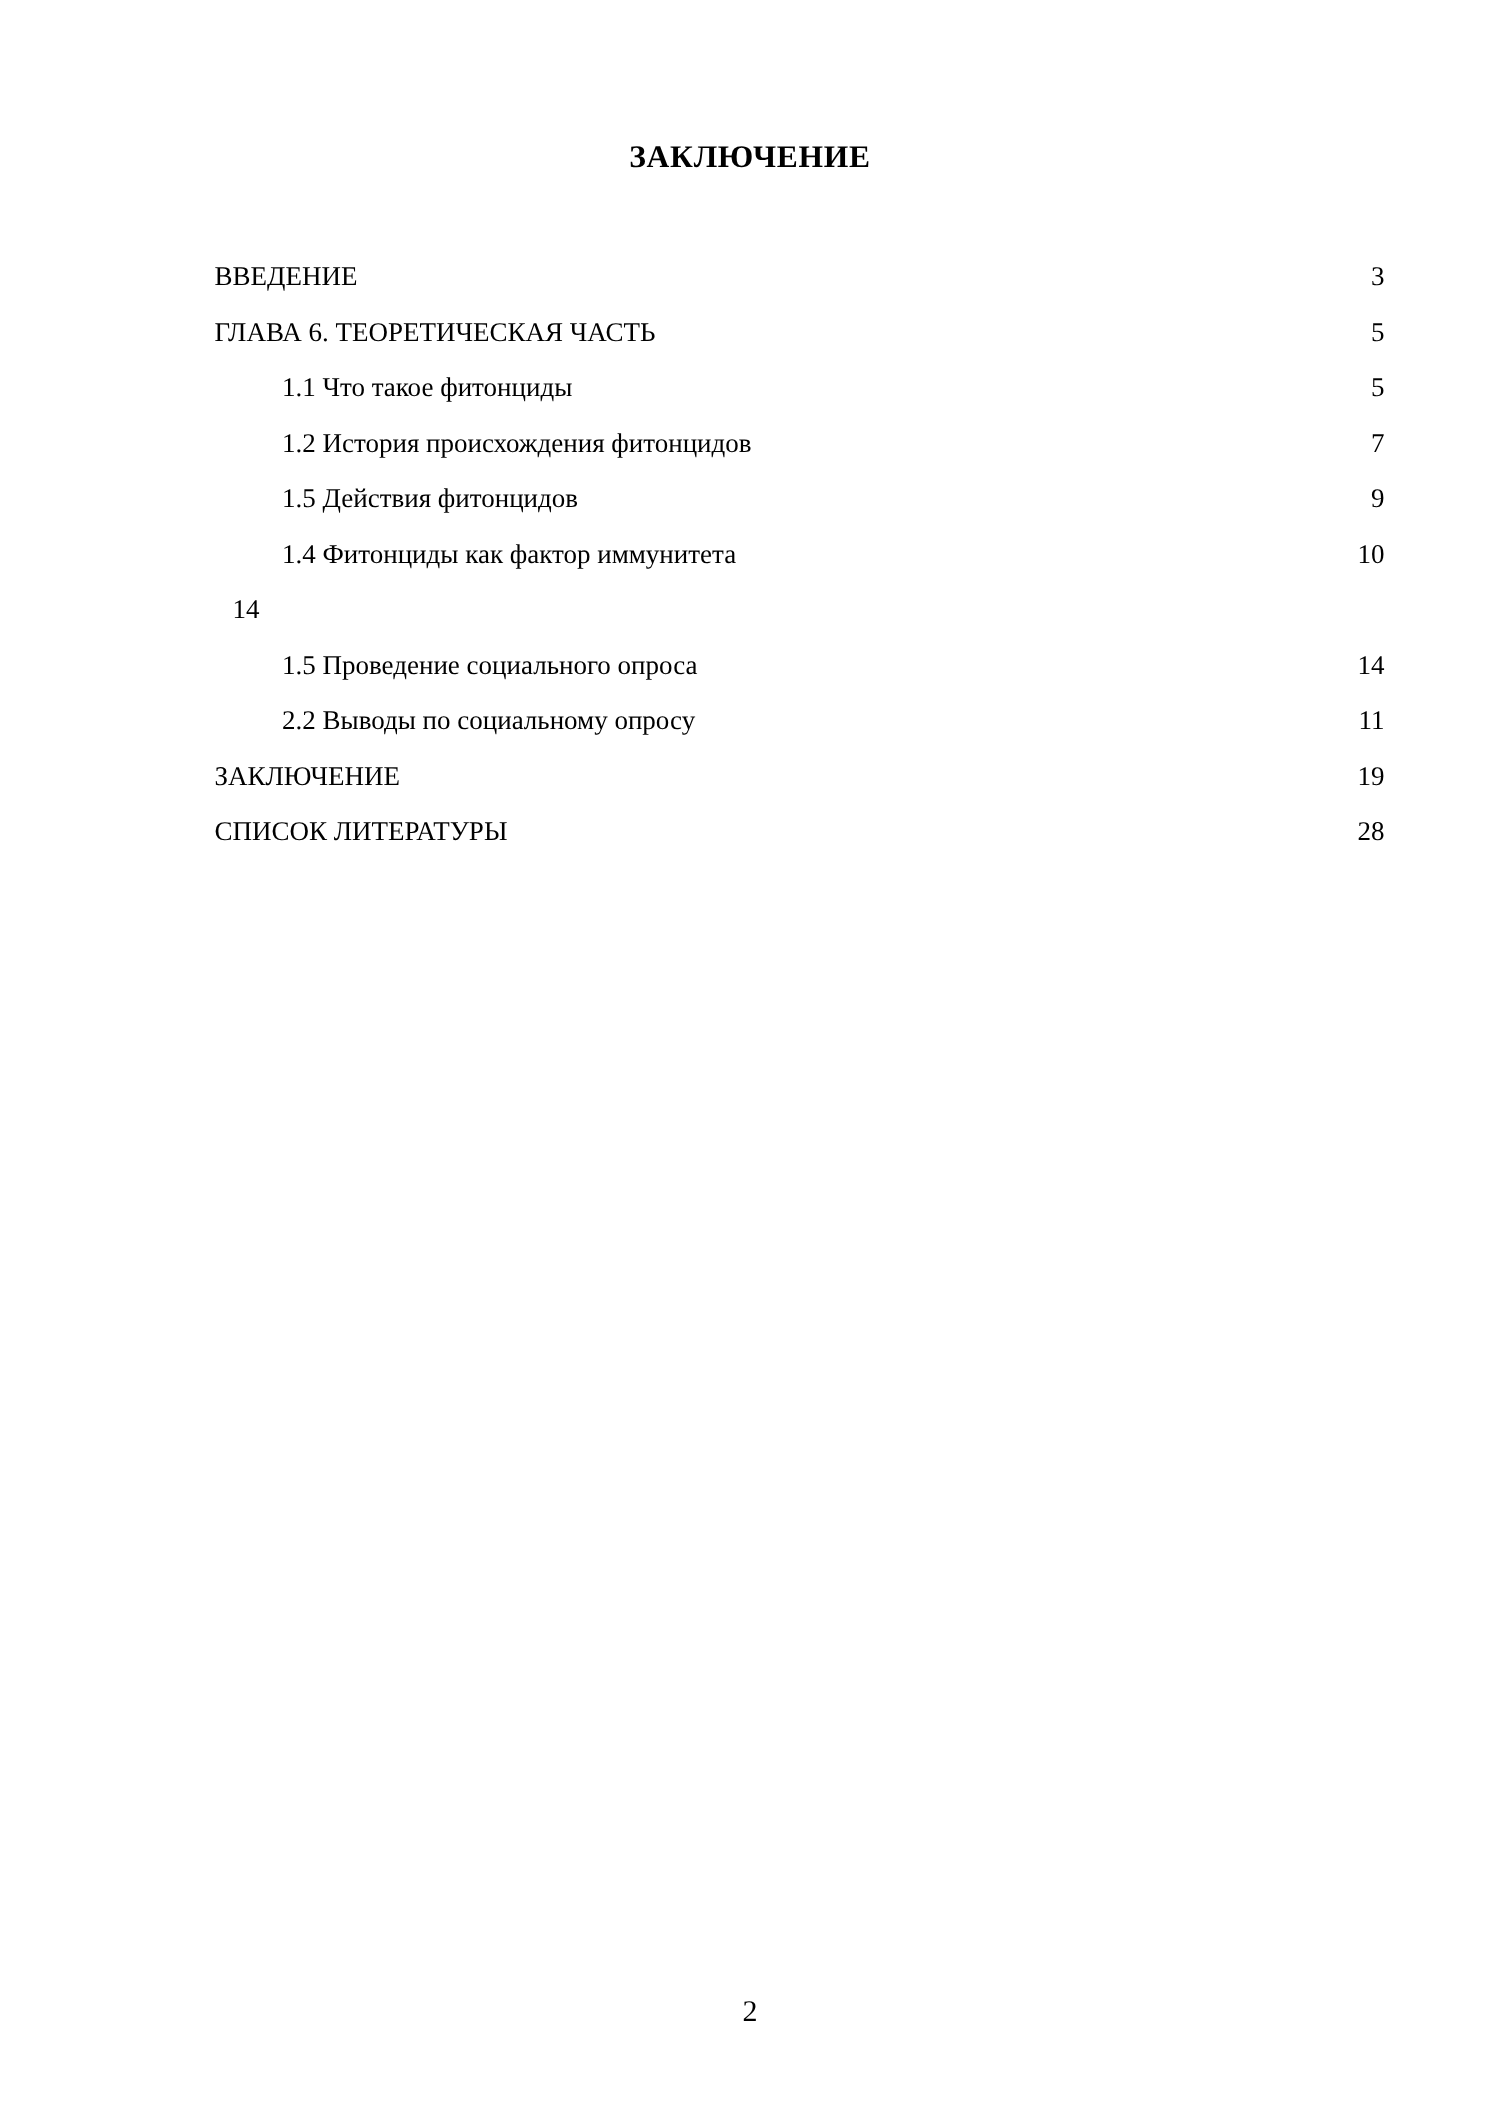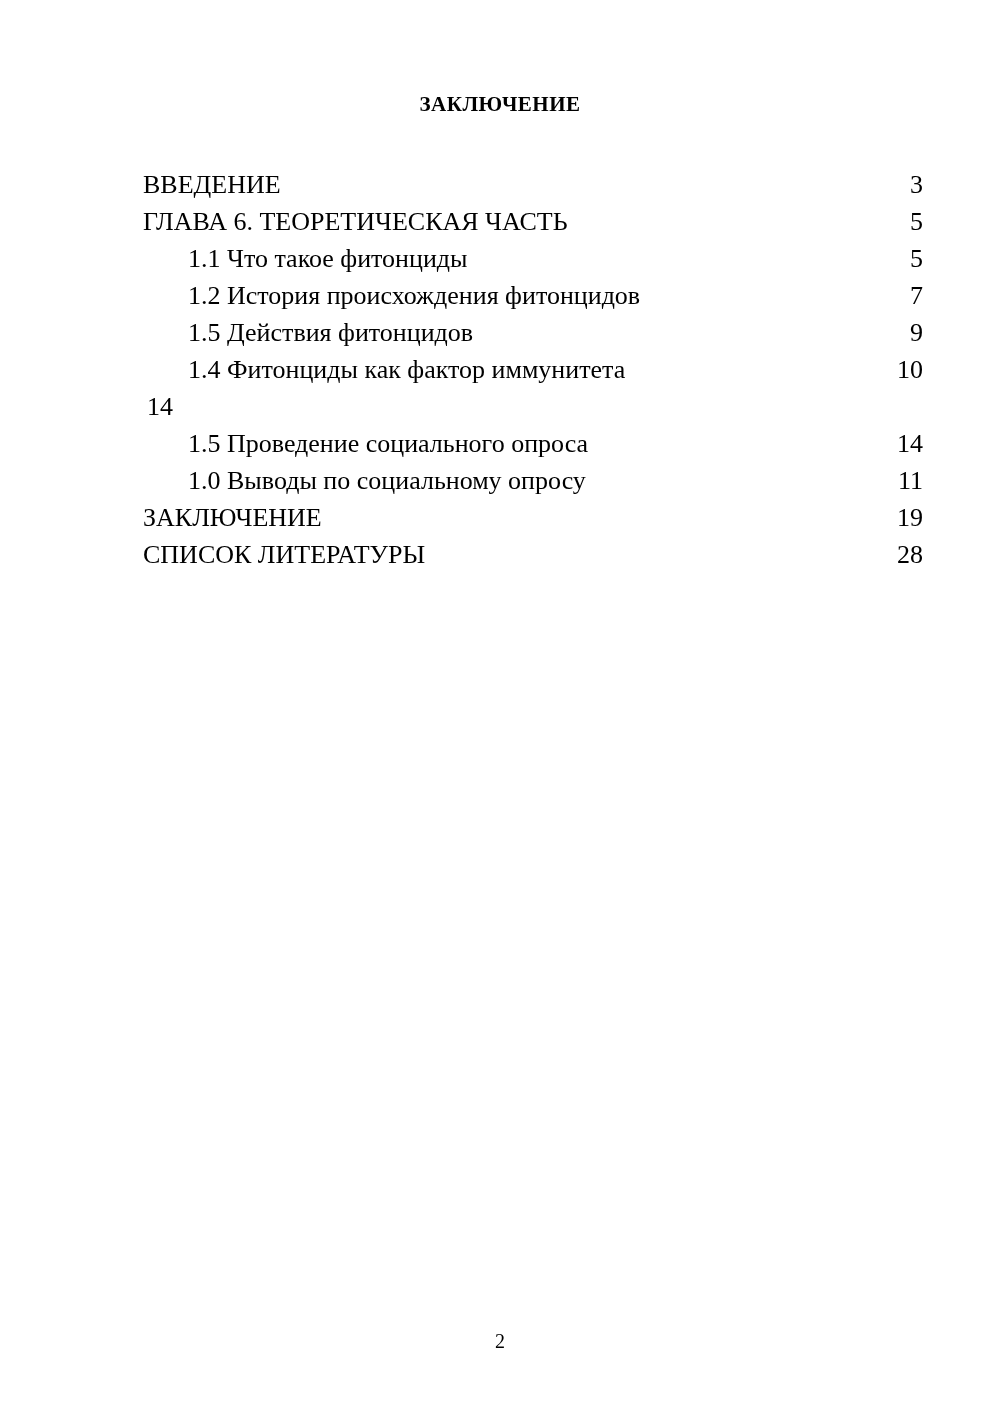--- a/index.html
+++ b/index.html
@@ -36,21 +36,21 @@
   .toc {
     position: absolute;
     left: 143px;
     top: 166px;
     width: 780px;
   }
   .toc-row {
     display: flex;
     align-items: flex-end;
     justify-content: space-between;
-    font-size: 26px;
+    font-size: 18px;
     line-height: 37px;
     white-space: nowrap;
   }
   .toc-row .label {
     text-align: left;
   }
   .toc-row .page-num {
     text-align: right;
     min-width: 30px;
   }
@@ -108,21 +108,21 @@
     <div class="toc-row level-1">
       <span class="page-num">14</span>
     </div>
 
     <div class="toc-row level-2">
       <span class="label">1.5 Проведение социального опроса</span>
       <span class="page-num">14</span>
     </div>
 
     <div class="toc-row level-2">
-      <span class="label">1.0 Выводы по социальному опросу</span>
+      <span class="label">2.2 Выводы по социальному опросу</span>
       <span class="page-num">11</span>
     </div>
 
     <div class="toc-row level-1">
       <span class="label">ЗАКЛЮЧЕНИЕ</span>
       <span class="page-num">19</span>
     </div>
 
     <div class="toc-row level-1">
       <span class="label">СПИСОК ЛИТЕРАТУРЫ</span>

